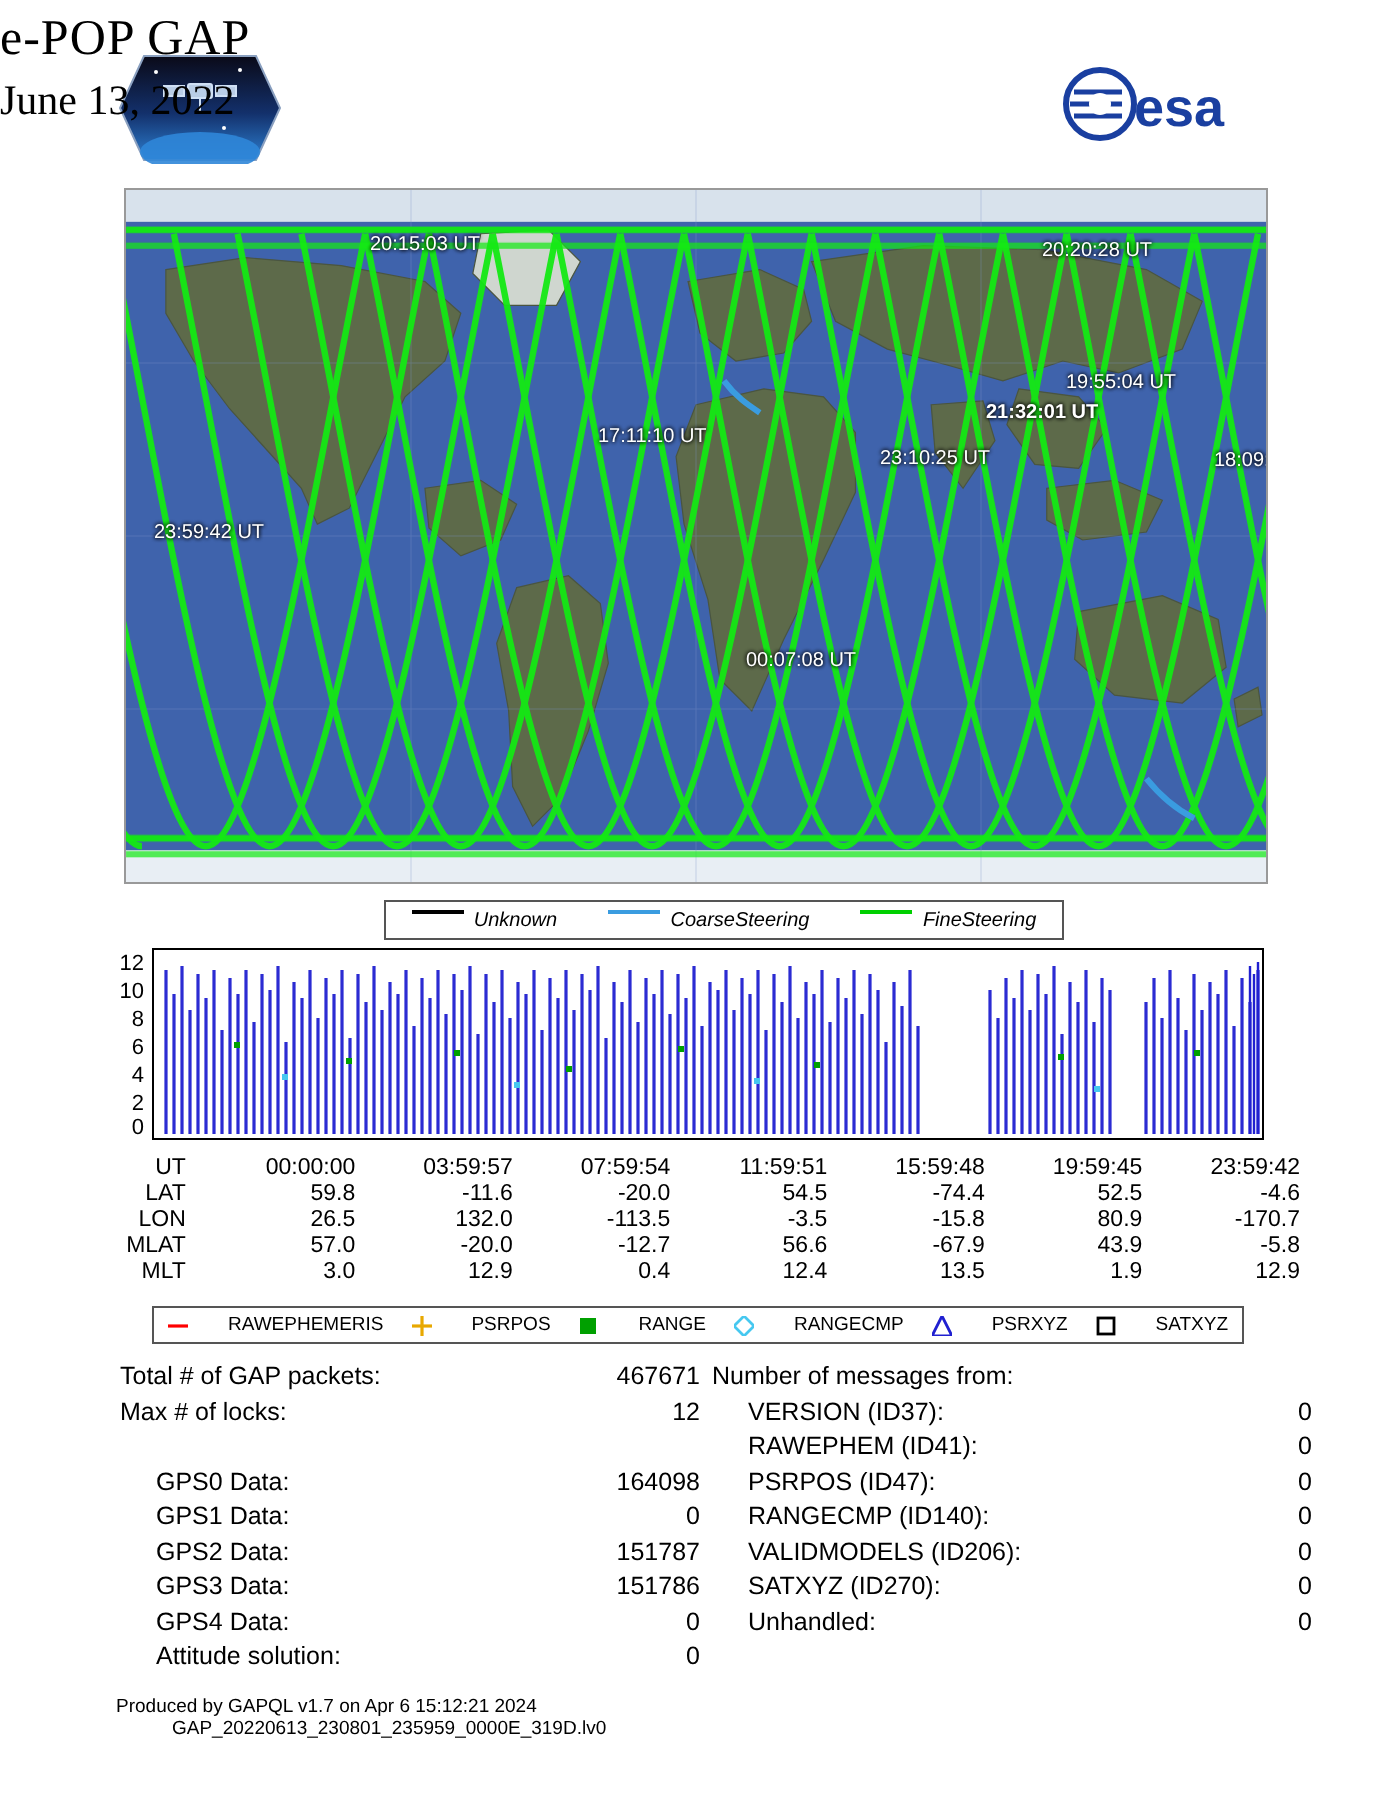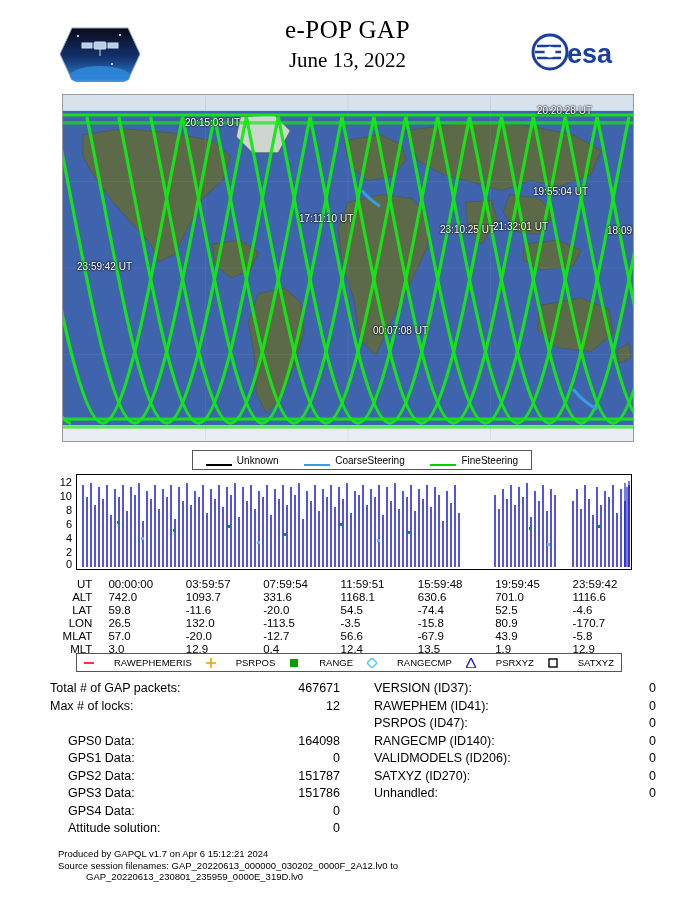--- a/index.html
+++ b/index.html
@@ -16,22 +16,21 @@
     overflow: hidden;
   }
 
   
   .header {
     position: relative;
     height: 88px;
   }
   .title-block {
     position: absolute;
-    left: 0; right: 0; top: 16px;
-    text-align: center;
+    left: 0; right: 0; top: 6px;
   }
   .title {
     font-size: 25px;
     font-family: "Liberation Serif", serif;
     letter-spacing: 0.5px;
   }
   .subtitle {
     font-size: 21px;
     font-family: "Liberation Serif", serif;
     margin-top: 4px;
@@ -82,21 +81,21 @@
     width: 340px;
     height: 20px;
     border: 1px solid #555;
     background: #fff;
     box-sizing: border-box;
     display: flex;
     align-items: center;
     justify-content: space-around;
     font-size: 10px;
   }
-  .legend-entry { display: flex; align-items: flex-end; gap: 5px; }
+  .legend-entry { display: flex; align-items: flex-start; gap: 5px; font-style: italic; }
   .legend-line { display:inline-block; width: 26px; height: 2px; }
 
   
   .gps-wrap {
     position: absolute;
     left: 0;
     top: 474px;
     width: 695px;
     height: 100px;
   }
@@ -147,22 +146,22 @@
   .ephem {
     position: absolute;
     left: 50px;
     top: 578px;
     width: 600px;
     font-size: 11.5px;
     font-family: "Liberation Sans", sans-serif;
   }
   .ephem table { border-collapse: collapse; width: 100%; }
   .ephem td { padding: 0 0 1px 0; white-space: nowrap; }
-  .ephem td.lbl { width: 48px; text-align: right; padding-right: 16px; }
-  .ephem td.val { width: 92px; text-align: left; }
+  .ephem td.lbl { width: 48px; text-align: right; padding-right: 6px; }
+  .ephem td.val { width: 92px; text-align: right; }
 
   
   .msg-legend {
     position: absolute;
     left: 76px;
     top: 653px;
     width: 546px;
     height: 19px;
     border: 1px solid #555;
     background: #fff;
@@ -178,21 +177,21 @@
   
   .stats {
     position: absolute;
     left: 0;
     top: 680px;
     width: 695px;
     font-size: 12.5px;
   }
   .stats-col-left {
     position: absolute;
-    left: 50px;
+    left: 60px;
     top: 0;
     width: 290px;
   }
   .stats-col-right {
     position: absolute;
     left: 356px;
     top: 0;
     width: 300px;
   }
   .srow {
@@ -332,24 +331,24 @@
       <path d="M0,334 H572" opacity="0.75"></path>
     </g>
 
     <g fill="none" stroke="#3a9ce0" stroke-width="3">
       <path d="M512,296 C520,306 528,312 536,316"></path>
       <path d="M300,96 C306,104 312,108 318,112"></path>
     </g>
   </svg>
 
   <div class="map-label" style="left:122px;top:22px;">20:15:03 UT</div>
-  <div class="map-label" style="left:458px;top:10px;margin-left:16px;">20:20:28 UT</div>
+  <div class="map-label" style="left:458px;top:25px;">20:20:28 UT</div>
   <div class="map-label" style="left:470px;top:91px;">19:55:04 UT</div>
   <div class="map-label" style="left:236px;top:118px;">17:11:10 UT</div>
-  <div class="map-label" style="left:430px;top:126px;">21:32:01 UT</div>
+  <div class="map-label" style="left:430px;top:106px;font-weight:bold;">21:32:01 UT</div>
   <div class="map-label" style="left:512px;top:130px;margin-left:32px;">18:09:59 UT</div>
   <div class="map-label" style="left:377px;top:129px;">23:10:25 UT</div>
   <div class="map-label" style="left:14px;top:166px;">23:59:42 UT</div>
   <div class="map-label" style="left:310px;top:230px;">00:07:08 UT</div>
 </div>
 
 <div class="map-legend">
   <div class="legend-entry">
     <span class="legend-line" style="background:#000000;"></span>
     <span>Unknown</span>
@@ -432,30 +431,20 @@
     <tbody>
       <tr>
         <td class="lbl">UT</td>
         <td class="val">00:00:00</td>
         <td class="val">03:59:57</td>
         <td class="val">07:59:54</td>
         <td class="val">11:59:51</td>
         <td class="val">15:59:48</td>
         <td class="val">19:59:45</td>
         <td class="val">23:59:42</td>
-      </tr>
-      <tr>
-        <td class="lbl">ALT</td>
-        <td class="val">742.0</td>
-        <td class="val">1093.7</td>
-        <td class="val">331.6</td>
-        <td class="val">1168.1</td>
-        <td class="val">630.6</td>
-        <td class="val">701.0</td>
-        <td class="val">1116.6</td>
       </tr>
       <tr>
         <td class="lbl">LAT</td>
         <td class="val">59.8</td>
         <td class="val">-11.6</td>
         <td class="val">-20.0</td>
         <td class="val">54.5</td>
         <td class="val">-74.4</td>
         <td class="val">52.5</td>
         <td class="val">-4.6</td>
@@ -577,20 +566,24 @@
       <span class="k">GPS4 Data:</span>
       <span class="v">0</span>
     </div>
     <div class="srow indent">
       <span class="k">Attitude solution:</span>
       <span class="v">0</span>
     </div>
   </div>
 
   <div class="stats-col-right">
+    <div class="srow">
+      <span class="k">Number of messages from:</span>
+      <span class="v"></span>
+    </div>
     <div class="srow indent">
       <span class="k">VERSION (ID37):</span>
       <span class="v">0</span>
     </div>
     <div class="srow indent">
       <span class="k">RAWEPHEM (ID41):</span>
       <span class="v">0</span>
     </div>
     <div class="srow indent">
       <span class="k">PSRPOS (ID47):</span>
@@ -610,15 +603,14 @@
     </div>
     <div class="srow indent">
       <span class="k">Unhandled:</span>
       <span class="v">0</span>
     </div>
   </div>
 </div>
 
 <div class="footer">
   <div class="f1">Produced by GAPQL v1.7 on Apr  6 15:12:21 2024</div>
-  <div class="f2">Source session filenames: GAP_20220613_000000_030202_0000F_2A12.lv0 to</div>
   <div class="f3">GAP_20220613_230801_235959_0000E_319D.lv0</div>
 </div>
 
 </body></html>

